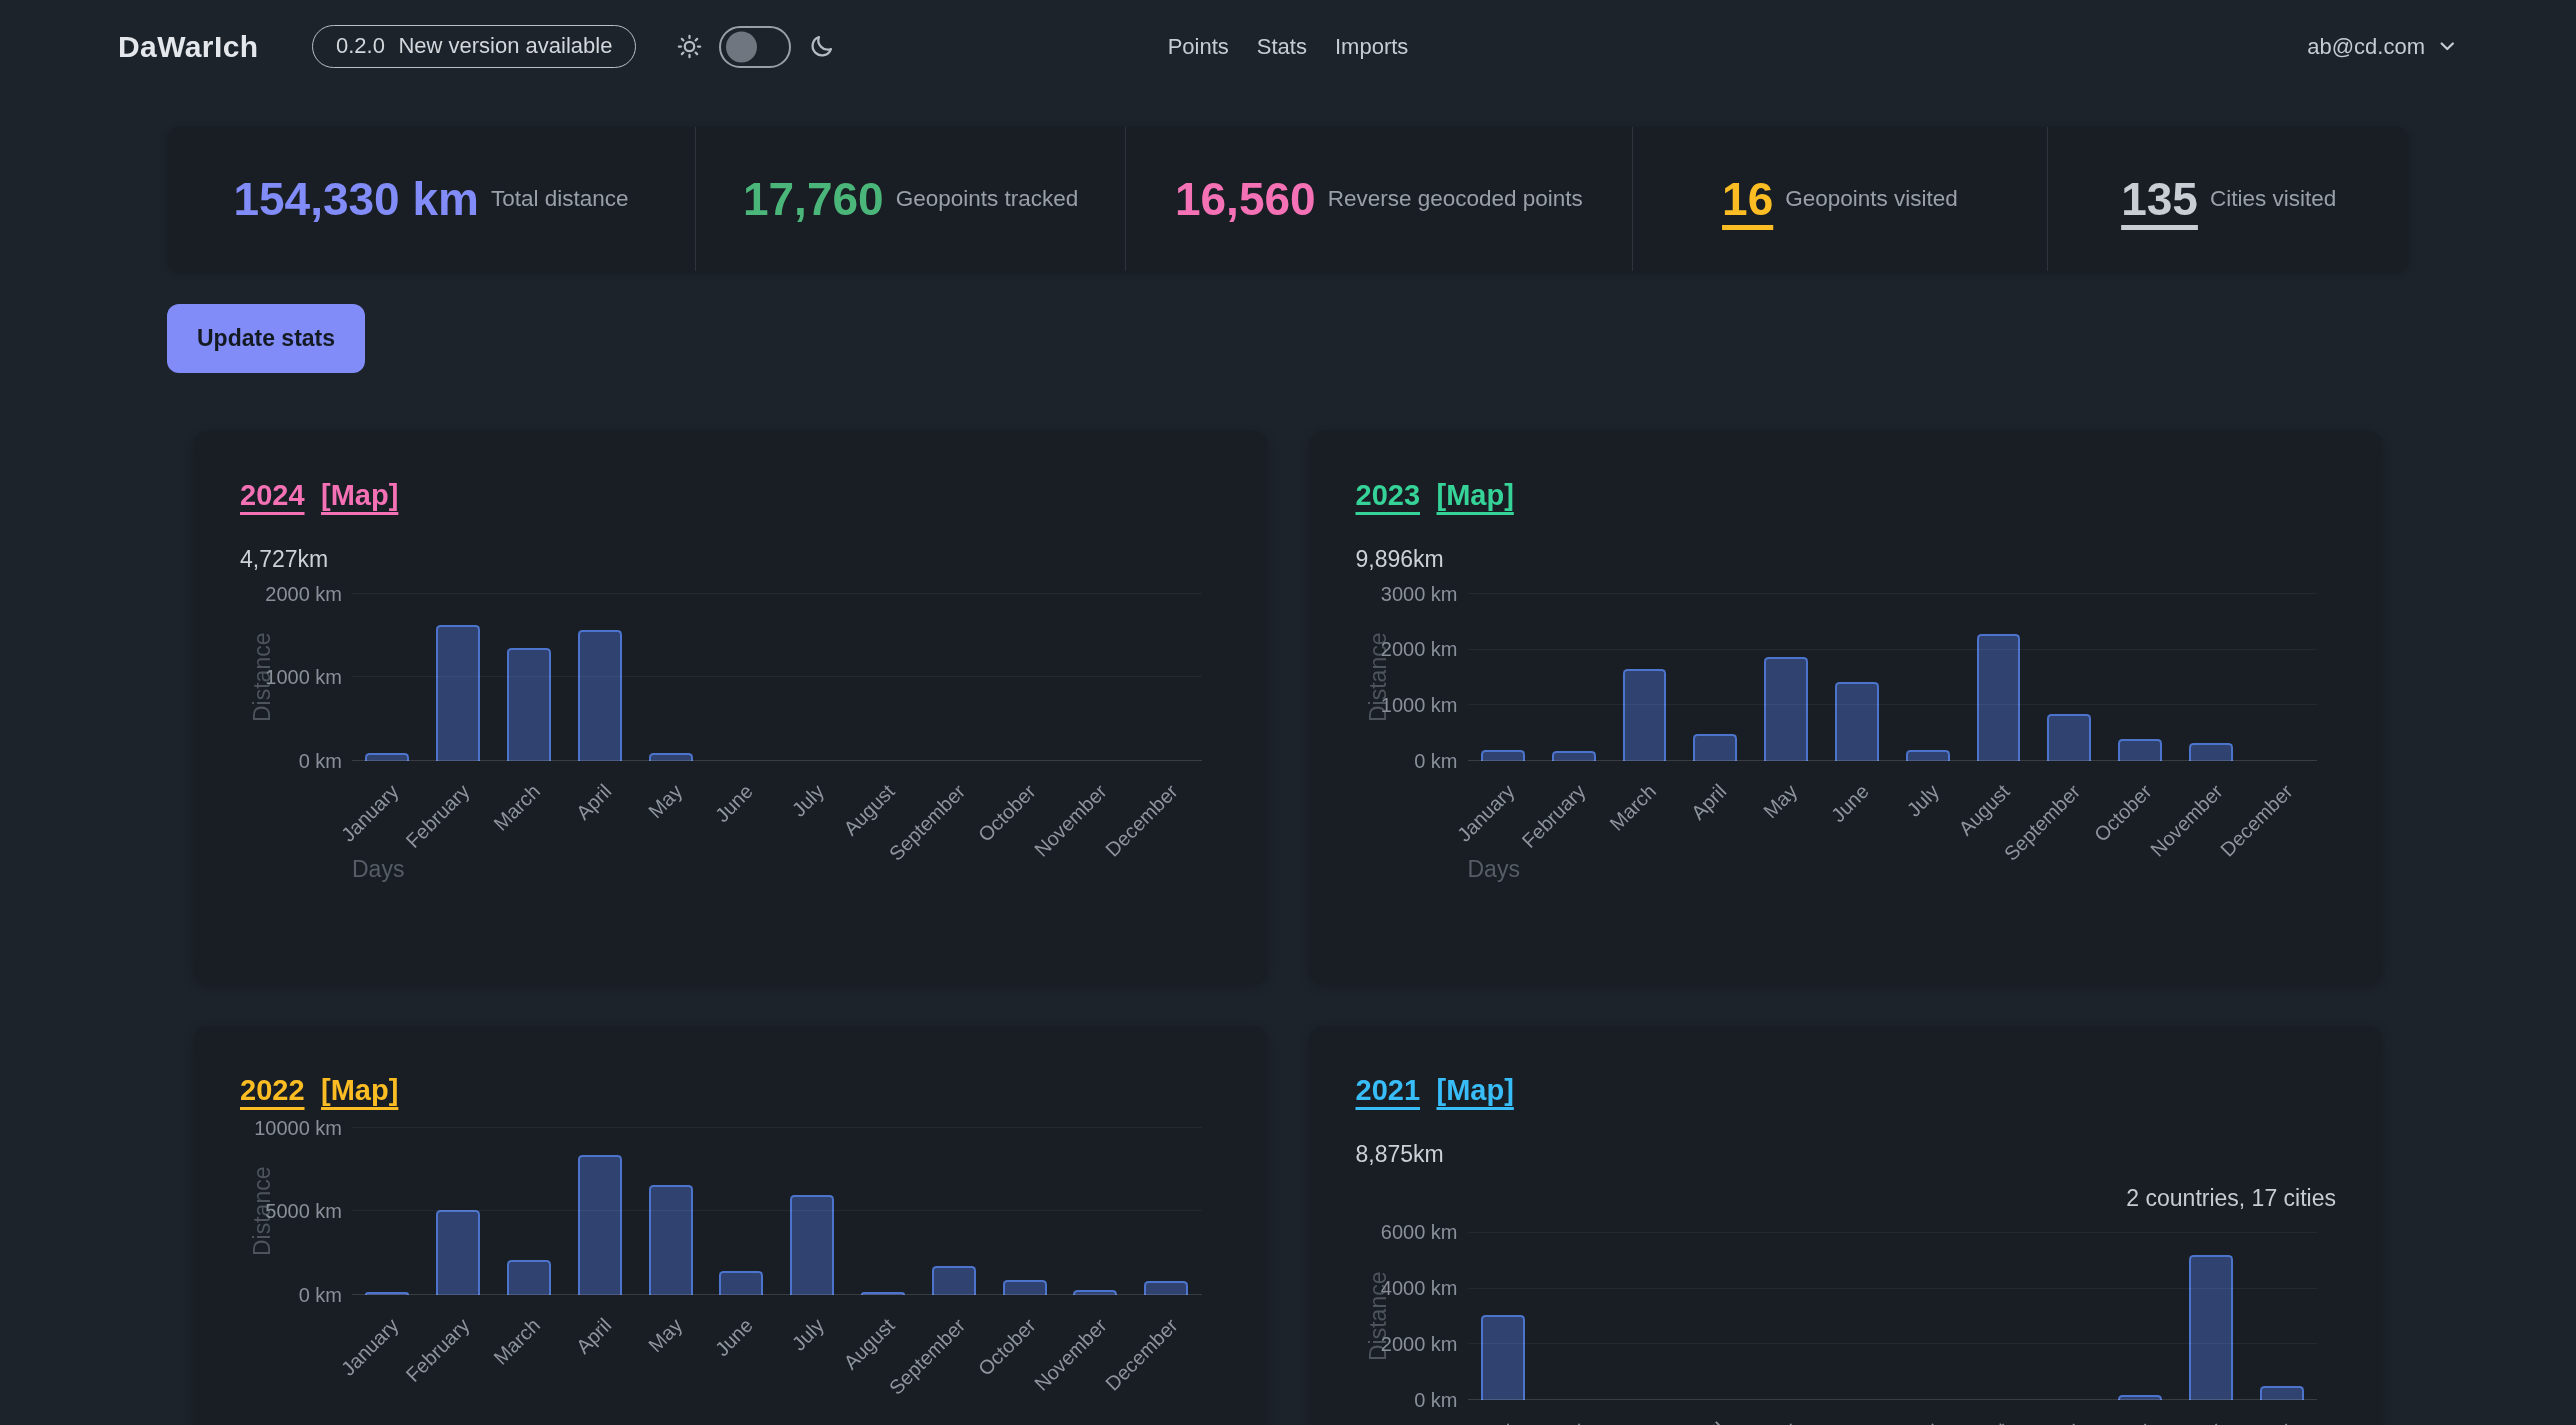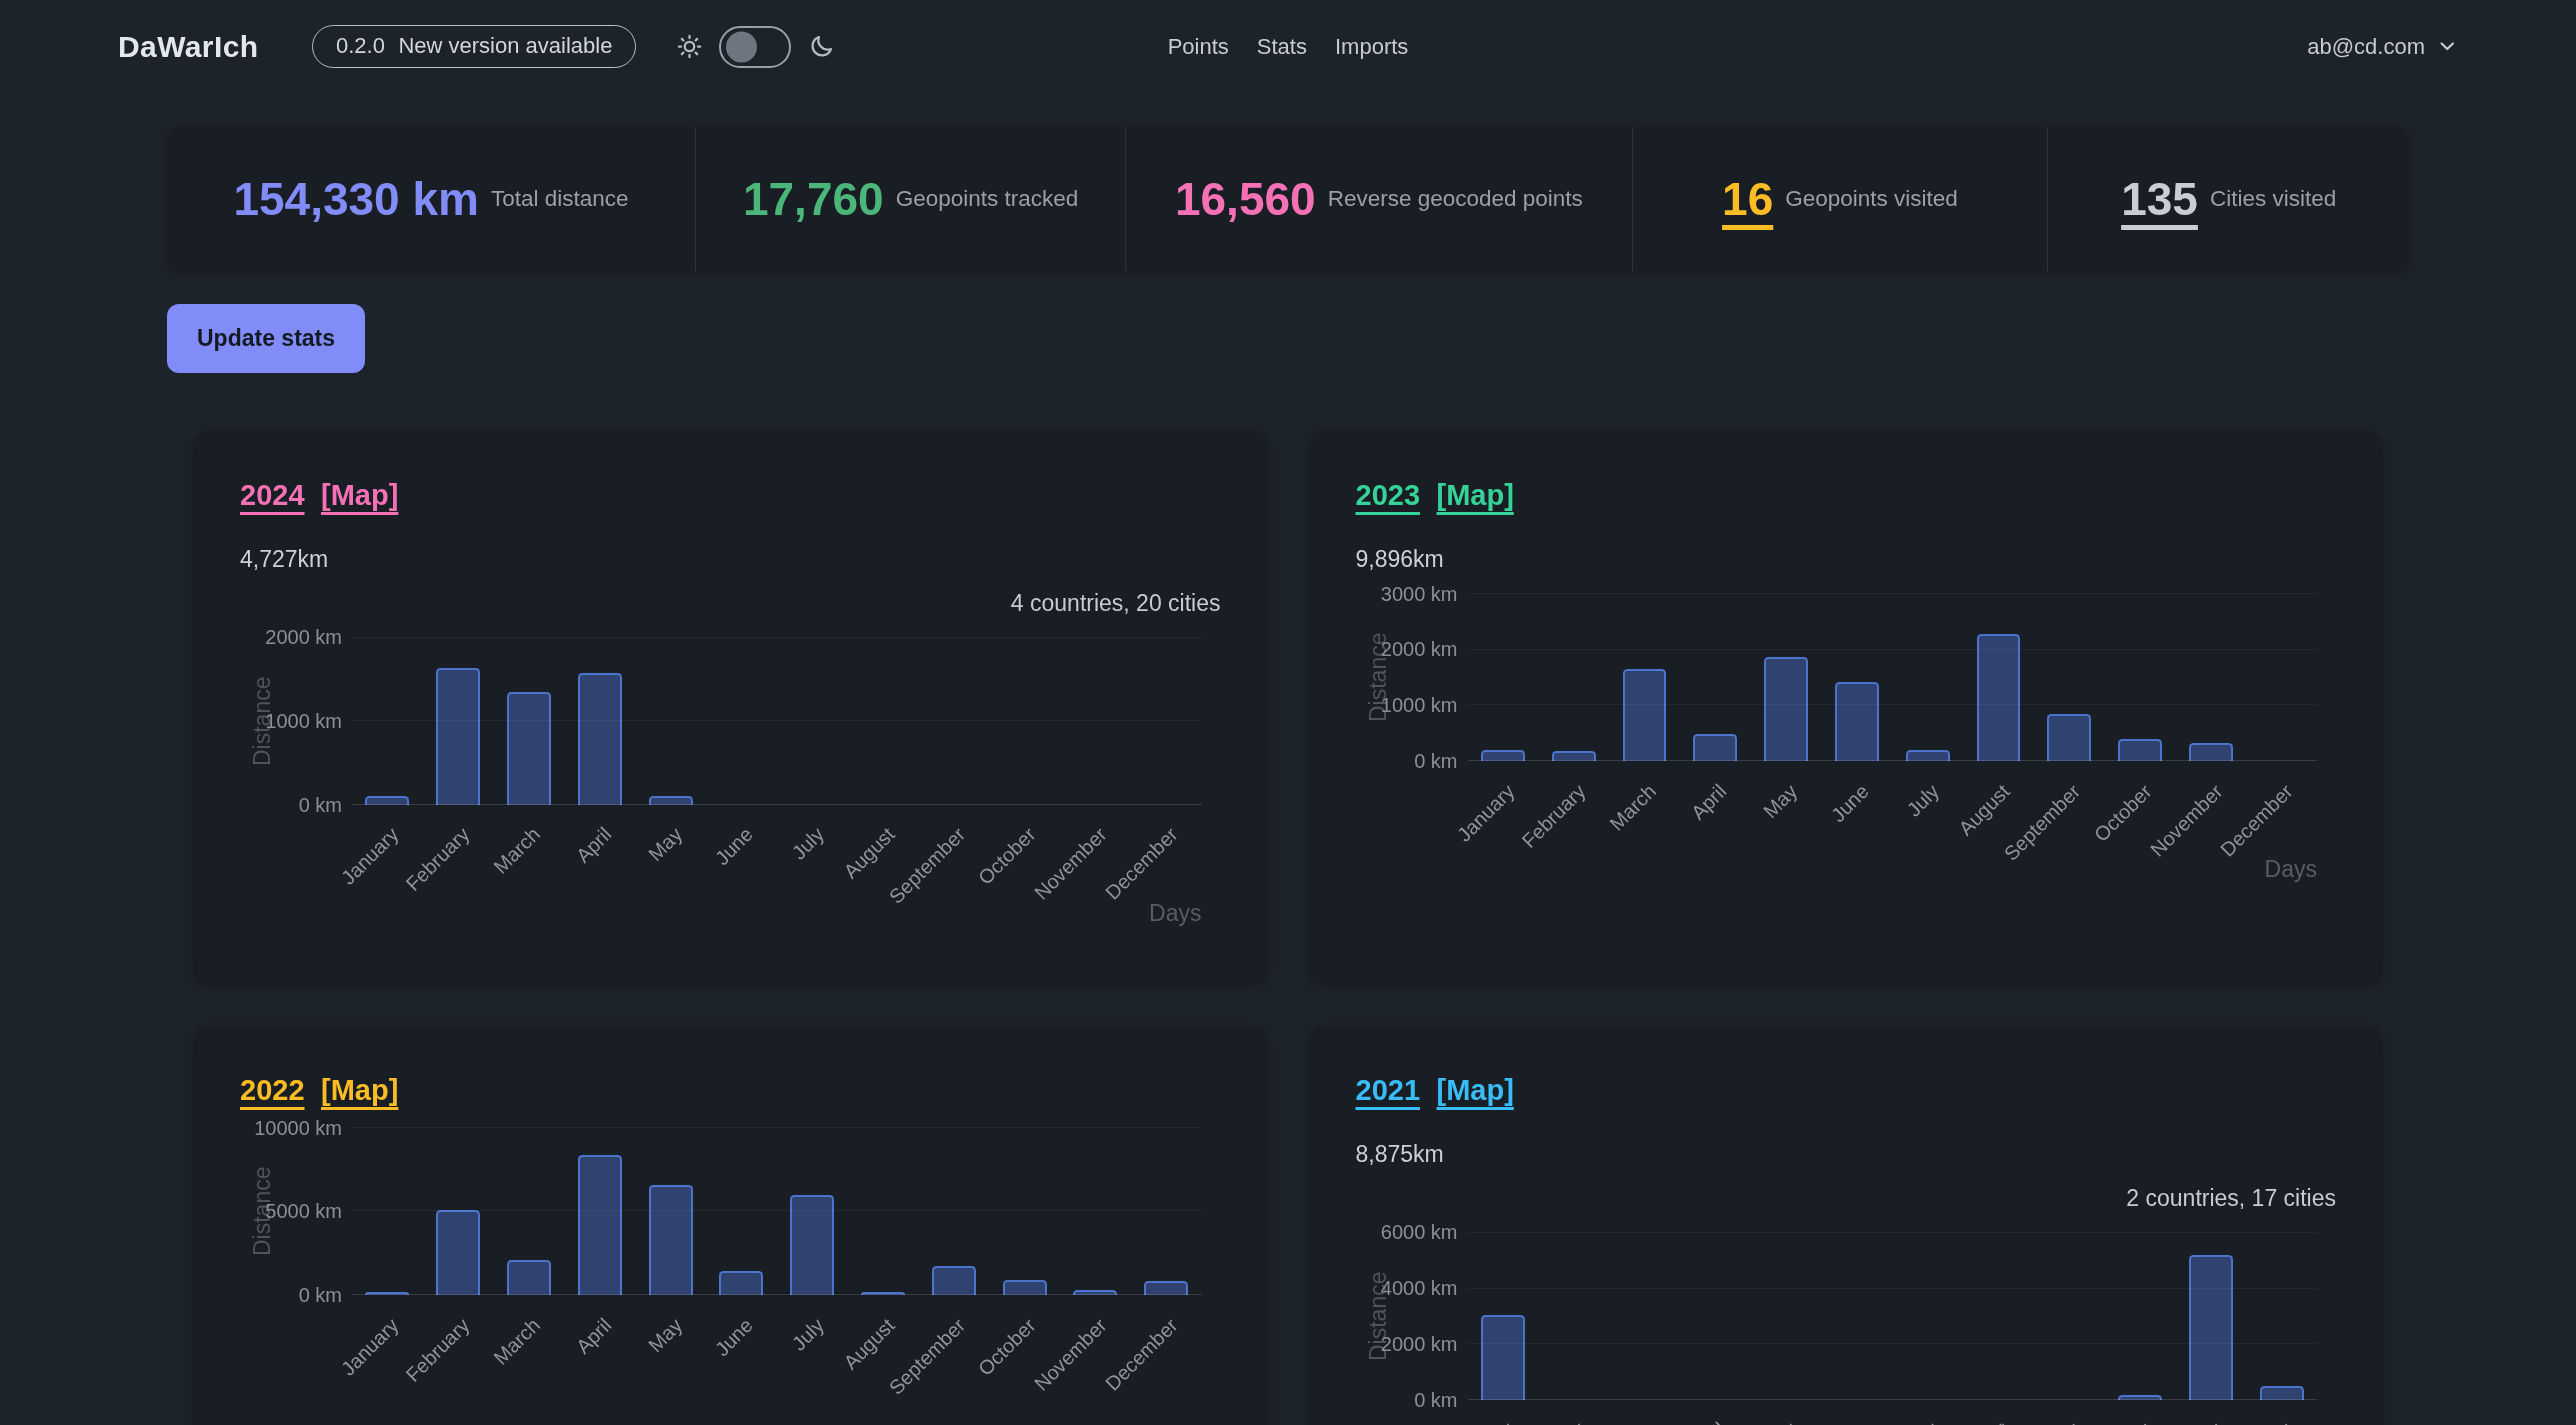--- a/index.html
+++ b/index.html
@@ -76,21 +76,21 @@
     border:2.2px solid #4d74cd; border-bottom:none; border-radius:4.5px 4.5px 0 0;
   }
   .ylabel { position:absolute; left:0; width:102px; text-align:right; font-size:20px; color:#8a9099; line-height:22.5px; }
   .months { position:absolute; left:112px; right:19px; top:190px; display:flex; }
   .mslot  { flex:1; position:relative; height:0; }
   .mlabel {
     position:absolute; top:7.5px; right:50%;
     transform:rotate(-45deg); transform-origin:100% 0;
     font-size:20px; color:#8f959d; white-space:nowrap;
   }
-  .x-title { position:absolute; left:112px; right:19px; top:274px; text-align:right; font-size:23px; color:#565d66; }
+  .x-title { position:absolute; left:112px; right:19px; top:274px; text-align:left; font-size:23px; color:#565d66; }
   .y-title {
     position:absolute; left:9px; top:12px; height:167px;
     writing-mode:vertical-rl; transform:rotate(180deg);
     display:flex; align-items:center; justify-content:center;
     font-size:23px; color:#4d545c;
   }
 </style>
 </head>
 <body>
 
@@ -165,21 +165,20 @@
 
   <button class="update-btn">Update stats</button>
 
   <section class="cards" id="cards">
   <article class="card">
     <div class="card-head">
       <a class="year-link" style="color: rgb(244, 113, 181);">2024</a>
       <a class="map-link" style="color: rgb(244, 113, 181);">[Map]</a>
     </div>
     <div class="distance">4,727km</div>
-    <div class="summary">4 countries, 20 cities</div>
     <div class="chart">
       <div class="y-title">Distance</div>
       <div class="plot">
         <div class="bars">
               <div class="slot">
                 <div class="bar" style="height: 5%;"></div>
               </div>
               <div class="slot">
                 <div class="bar" style="height: 81.5%;"></div>
               </div>

